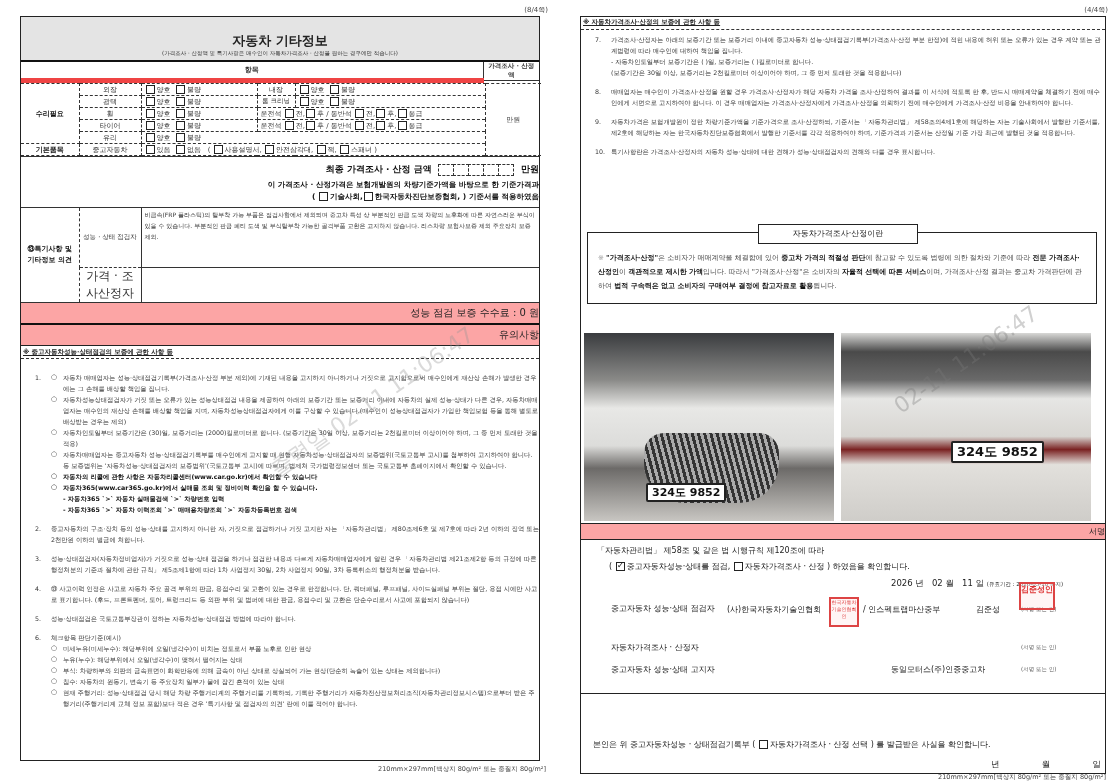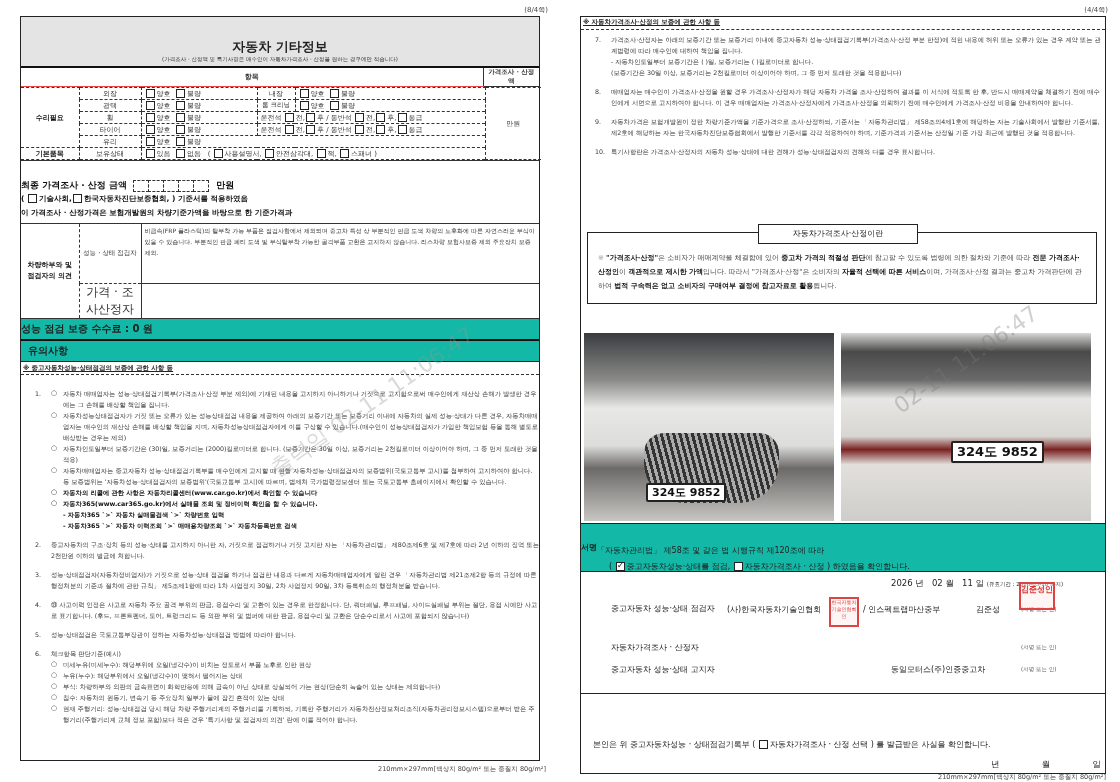--- a/index.html
+++ b/index.html
@@ -4,30 +4,30 @@
 <style>
 *{box-sizing:border-box;margin:0;padding:0}
 body{width:1120px;height:782px;background:#fff;font-family:"DejaVu Sans","Liberation Sans",sans-serif;color:#222;position:relative;overflow:hidden;font-size:7px}
 .page{position:absolute;top:0;height:782px}
 #p3{left:0;width:560px}
 #p4{left:570px;width:550px}
 .pageno{position:absolute;right:12px;top:5px;font-size:7px;color:#444}
 .foot{position:absolute;right:14px;font-size:6.5px;color:#444}
 .frame{position:absolute;border:1.5px solid #222;background:#fff}
 .hdrbar{background:#e4e4e4;text-align:center;font-weight:bold;border-bottom:2px solid #111}
-.title{font-size:13px;padding-top:21px}
+.title{font-size:13px;padding-top:15px}
 .subtitle{font-size:5.5px;font-weight:normal;color:#333;padding-bottom:3px}
 table{border-collapse:collapse;width:100%}
 td,th{font-size:7px;font-weight:normal;padding:0 3px;height:12px;color:#333}
 .dash td{border:1px dashed #333}
 .cb{display:inline-block;width:9px;height:9px;border:1px solid #222;vertical-align:middle;margin:0 2px 0 1px;background:#fff;position:relative}
 .cb.checked::after{content:"✓";position:absolute;left:0;top:-3px;font-size:9px;font-weight:bold}
 .center{text-align:center}
 .bold{font-weight:bold}
-.sec{background:#14b8a6;text-align:left;font-weight:bold;border-top:1px solid #222;border-bottom:1px solid #222}
+.sec{background:#fca5a5;text-align:right;font-weight:normal;border-top:1px solid #222;border-bottom:1px solid #222}
 .ul{text-decoration:underline;font-weight:bold;font-size:6.5px}
 .item{position:relative;padding-left:30px;font-size:6.3px;line-height:11px;color:#333}
 .item .num{position:absolute;left:14px;top:0}
 .bullet{padding-left:12px;position:relative}
 .bullet::before{content:"○";position:absolute;left:0;top:0;font-size:7px}
 .photo{position:absolute;background:#b9b8b4;overflow:hidden}
 .plate{position:absolute;background:#fff;border:2px solid #222;font-weight:bold;font-size:11px;color:#111;padding:0 4px;border-radius:2px}
 .stamp{position:absolute;border:2px solid #d44;color:#d33;font-size:7px;text-align:center;line-height:8px;background:rgba(255,230,230,0.4)}
 .box-dash{display:inline-block;width:16px;height:12px;border:1px dashed #333;vertical-align:middle;margin-left:-1px}
 .watermark{position:absolute;color:rgba(150,150,150,0.35);font-size:22px;transform:rotate(-35deg);pointer-events:none;white-space:nowrap}
@@ -40,21 +40,21 @@
 
   <div class="frame" style="left:20px;top:16px;width:520px;height:745px;">
     <div class="hdrbar">
       <div class="title">자동차 기타정보</div>
       <div class="subtitle">(가격조사 · 산정액 및 특기사항은 매수인이 자동차가격조사 · 산정을 원하는 경우에만 적습니다)</div>
     </div>
 
     <table>
       <tbody>
           <tr>
-        <td colspan="5" class="center bold" style="border-bottom:1px solid #ef4444;height:13px">항목</td>
+        <td colspan="5" class="center bold" style="border-bottom:5px solid #ef4444;height:13px">항목</td>
         <td class="center bold" style="border-bottom:1px solid #333;border-left:1px solid #333;width:56px;font-size:6.5px">가격조사 · 산정액</td>
       </tr>
     </tbody>
       </table>
     <table class="dash" style="table-layout:fixed">
       <colgroup>
           <col style="width:58px">
           <col style="width:62px">
           <col style="width:116px">
           <col style="width:38px">
@@ -85,61 +85,61 @@
         <td class="center">타이어</td>
         <td><span class="cb"></span><span>양호</span>&nbsp;&nbsp;<span class="cb"></span><span>불량</span></td>
         <td colspan="2" style="white-space:nowrap"><span>운전석</span> <span class="cb"></span><span>전,</span><span class="cb"></span><span>후</span> <span>/</span> <span>동반석</span> <span class="cb"></span><span>전,</span><span class="cb"></span><span>후,</span><span class="cb"></span><span>응급</span></td>
       </tr>
       <tr>
         <td class="center">유리</td>
         <td colspan="3"><span class="cb"></span><span>양호</span>&nbsp;&nbsp;<span class="cb"></span><span>불량</span></td>
       </tr>
       <tr>
         <td class="center bold" style="color:#111;border-left:none">기본품목</td>
-        <td class="center">보유상태</td>
+        <td class="center">중고자동차</td>
         <td colspan="3" style="white-space:nowrap"><span class="cb"></span><span>있음</span>&nbsp;&nbsp;<span class="cb"></span><span>없음</span>&nbsp;&nbsp;&nbsp;<span>(</span> <span class="cb"></span><span>사용설명서,</span> <span class="cb"></span><span>안전삼각대,</span> <span class="cb"></span><span>잭,</span> <span class="cb"></span><span>스패너</span> <span>)</span></td>
       </tr>
     </tbody>
       </table>
 
-    <div style="text-align:left;border-top:1px solid #333;padding:18px 0 5px;color:#111">
+    <div style="text-align:right;border-top:1px solid #333;padding:6px 0 5px;color:#111">
       <div style="font-size:9px;font-weight:bold">
         <span>최종 가격조사 · 산정 금액</span>
         <span style="display:inline-block;margin:0 4px"><span class="box-dash"></span><span class="box-dash"></span><span class="box-dash"></span><span class="box-dash"></span><span class="box-dash"></span></span>
         <span>만원</span>
       </div>
+      <div style="font-size:7.5px;font-weight:bold;margin-top:4px">이 가격조사 · 산정가격은 보험개발원의 차량기준가액을 바탕으로 한 기준가격과</div>
       <div style="font-size:7.5px;font-weight:bold;margin-top:2px">
         <span>(</span>
         <span class="cb"></span><span>기술사회,</span><span class="cb"></span><span>한국자동차진단보증협회,</span>
         <span>) 기준서를 적용하였음</span>
       </div>
-      <div style="font-size:7.5px;font-weight:bold;margin-top:4px">이 가격조사 · 산정가격은 보험개발원의 차량기준가액을 바탕으로 한 기준가격과</div>
     </div>
 
     <table style="border-top:1px solid #333;table-layout:fixed">
       <colgroup>
           <col style="width:58px">
           <col style="width:62px">
           <col>
         </colgroup>
       <tbody>
           <tr>
-        <td rowspan="2" class="center bold" style="color:#111;border-right:1px dashed #333;line-height:11px">차량하부와 및 점검자의 의견</td>
+        <td rowspan="2" class="center bold" style="color:#111;border-right:1px dashed #333;line-height:11px">⑬특기사항 및 기타정보 의견</td>
         <td class="center" style="border-right:1px solid #333;height:60px;font-size:6.5px">성능 · 상태 점검자</td>
         <td style="vertical-align:top;font-size:6px;line-height:11px;padding-top:1px">비금속(FRP 플라스틱)의 탈부착 가능 부품은 점검사항에서 제외되며 중고차 특성 상 부분적인 판금 도색 차량의 노후화에 따른 자연스러운 부식이 있을 수 있습니다. 부분적인 판금 페티 도색 및 부식탈부착 가능한 골격부품 교환은 고지하지 않습니다. 리스차량 보험사보증 제외 주요장치 보증제외.</td>
       </tr>
       <tr>
         <td class="center" style="border-right:1px solid #333;border-top:1px dashed #333;font-size:12px;height:13px">가격 · 조사산정자</td>
         <td style="border-top:1px solid #333"></td>
       </tr>
     </tbody>
       </table>
 
     <div class="sec" style="font-size:10px;padding:3px 0;border-top:1px solid #333;border-bottom:2px solid #111">성능 점검 보증 수수료 : 0 원</div>
-    <div class="sec" style="font-size:10px;padding:3px 7px;border-top:none">유의사항</div>
+    <div class="sec" style="font-size:10px;padding:3px 0;border-top:none">유의사항</div>
 
     <div style="padding-top:2px">
       <div class="ul" style="padding-left:2px;border-bottom:1px dashed #333;padding-bottom:1px;margin-bottom:13px">※ 중고자동차성능·상태점검의 보증에 관한 사항 등</div>
 
       <div class="item">
         <span class="num">1.</span>
         <div class="bullet">자동차 매매업자는 성능·상태점검기록부(가격조사·산정 부분 제외)에 기재된 내용을 고지하지 아니하거나 거짓으로 고지함으로써 매수인에게 재산상 손해가 발생한 경우에는 그 손해를 배상할 책임을 집니다.</div>
         <div class="bullet">자동차성능상태점검자가 거짓 또는 오류가 있는 성능상태점검 내용을 제공하여 아래의 보증기간 또는 보증거리 이내에 자동차의 실제 성능·상태가 다른 경우, 자동차매매업자는 매수인의 재산상 손해를 배상할 책임을 지며, 자동차성능상태점검자에게 이를 구상할 수 있습니다.(매수인이 성능상태점검자가 가입한 책임보험 등을 통해 별도로 배상받는 경우는 제외)</div>
         <div class="bullet">자동차인도일부터 보증기간은 (30)일, 보증거리는 (2000)킬로미터로 합니다. (보증기간은 30일 이상, 보증거리는 2천킬로미터 이상이어야 하며, 그 중 먼저 도래한 것을 적용)</div>
         <div class="bullet">자동차매매업자는 중고자동차 성능·상태점검기록부를 매수인에게 고지할 때 현행 자동차성능·상태점검자의 보증범위(국토교통부 고시)를 첨부하여 고지하여야 합니다. 동 보증범위는 '자동차성능·상태점검자의 보증범위'(국토교통부 고시)에 따르며, 법제처 국가법령정보센터 또는 국토교통부 홈페이지에서 확인할 수 있습니다.</div>
@@ -215,21 +215,21 @@
 
 
     <div class="photo" style="left:3px;top:316px;width:250px;height:188px;background:linear-gradient(180deg,#3a3c3f 0%,#8a8a88 25%,#e8e8e6 40%,#dcdcda 60%,#6c6a68 72%,#c8c6c2 100%)">
       <div style="position:absolute;left:60px;top:100px;width:135px;height:70px;background:repeating-linear-gradient(75deg,#aaa 0 3px,#333 3px 6px);border-radius:20px 20px 40px 40px"></div>
       <div class="plate" style="left:62px;top:150px">324도 9852</div>
     </div>
     <div class="photo" style="left:260px;top:316px;width:250px;height:188px;background:linear-gradient(180deg,#d8d8d6 0%,#4a4a4a 10%,#6a6a6a 25%,#e6e6e4 35%,#d8d6d2 55%,#7a2222 62%,#e2e0dc 70%,#cfcdc9 100%)">
       <div class="plate" style="left:110px;top:108px;font-size:13px">324도 9852</div>
     </div>
 
-    <div class="sec" style="position:absolute;left:0;right:0;top:506px;font-size:8px;padding:18px 0;">서명</div>
+    <div class="sec" style="position:absolute;left:0;right:0;top:506px;font-size:8px;padding:2px 0;">서명</div>
 
     <div style="position:absolute;left:0;right:0;top:525px;height:152px;border-bottom:1px solid #222;font-size:8px;color:#222">
       <div style="position:absolute;left:16px;top:3px">「자동차관리법」 제58조 및 같은 법 시행규칙 제120조에 따라</div>
       <div style="position:absolute;left:28px;top:19px;white-space:nowrap">
         <span>(</span>
         <span class="cb checked"></span><span>중고자동차성능·상태를 점검,</span>
         <span class="cb"></span><span>자동차가격조사 · 산정</span>
         <span>) 하였음을 확인합니다.</span>
       </div>
       <div style="position:absolute;left:310px;top:36px;white-space:nowrap;font-size:8.5px">

